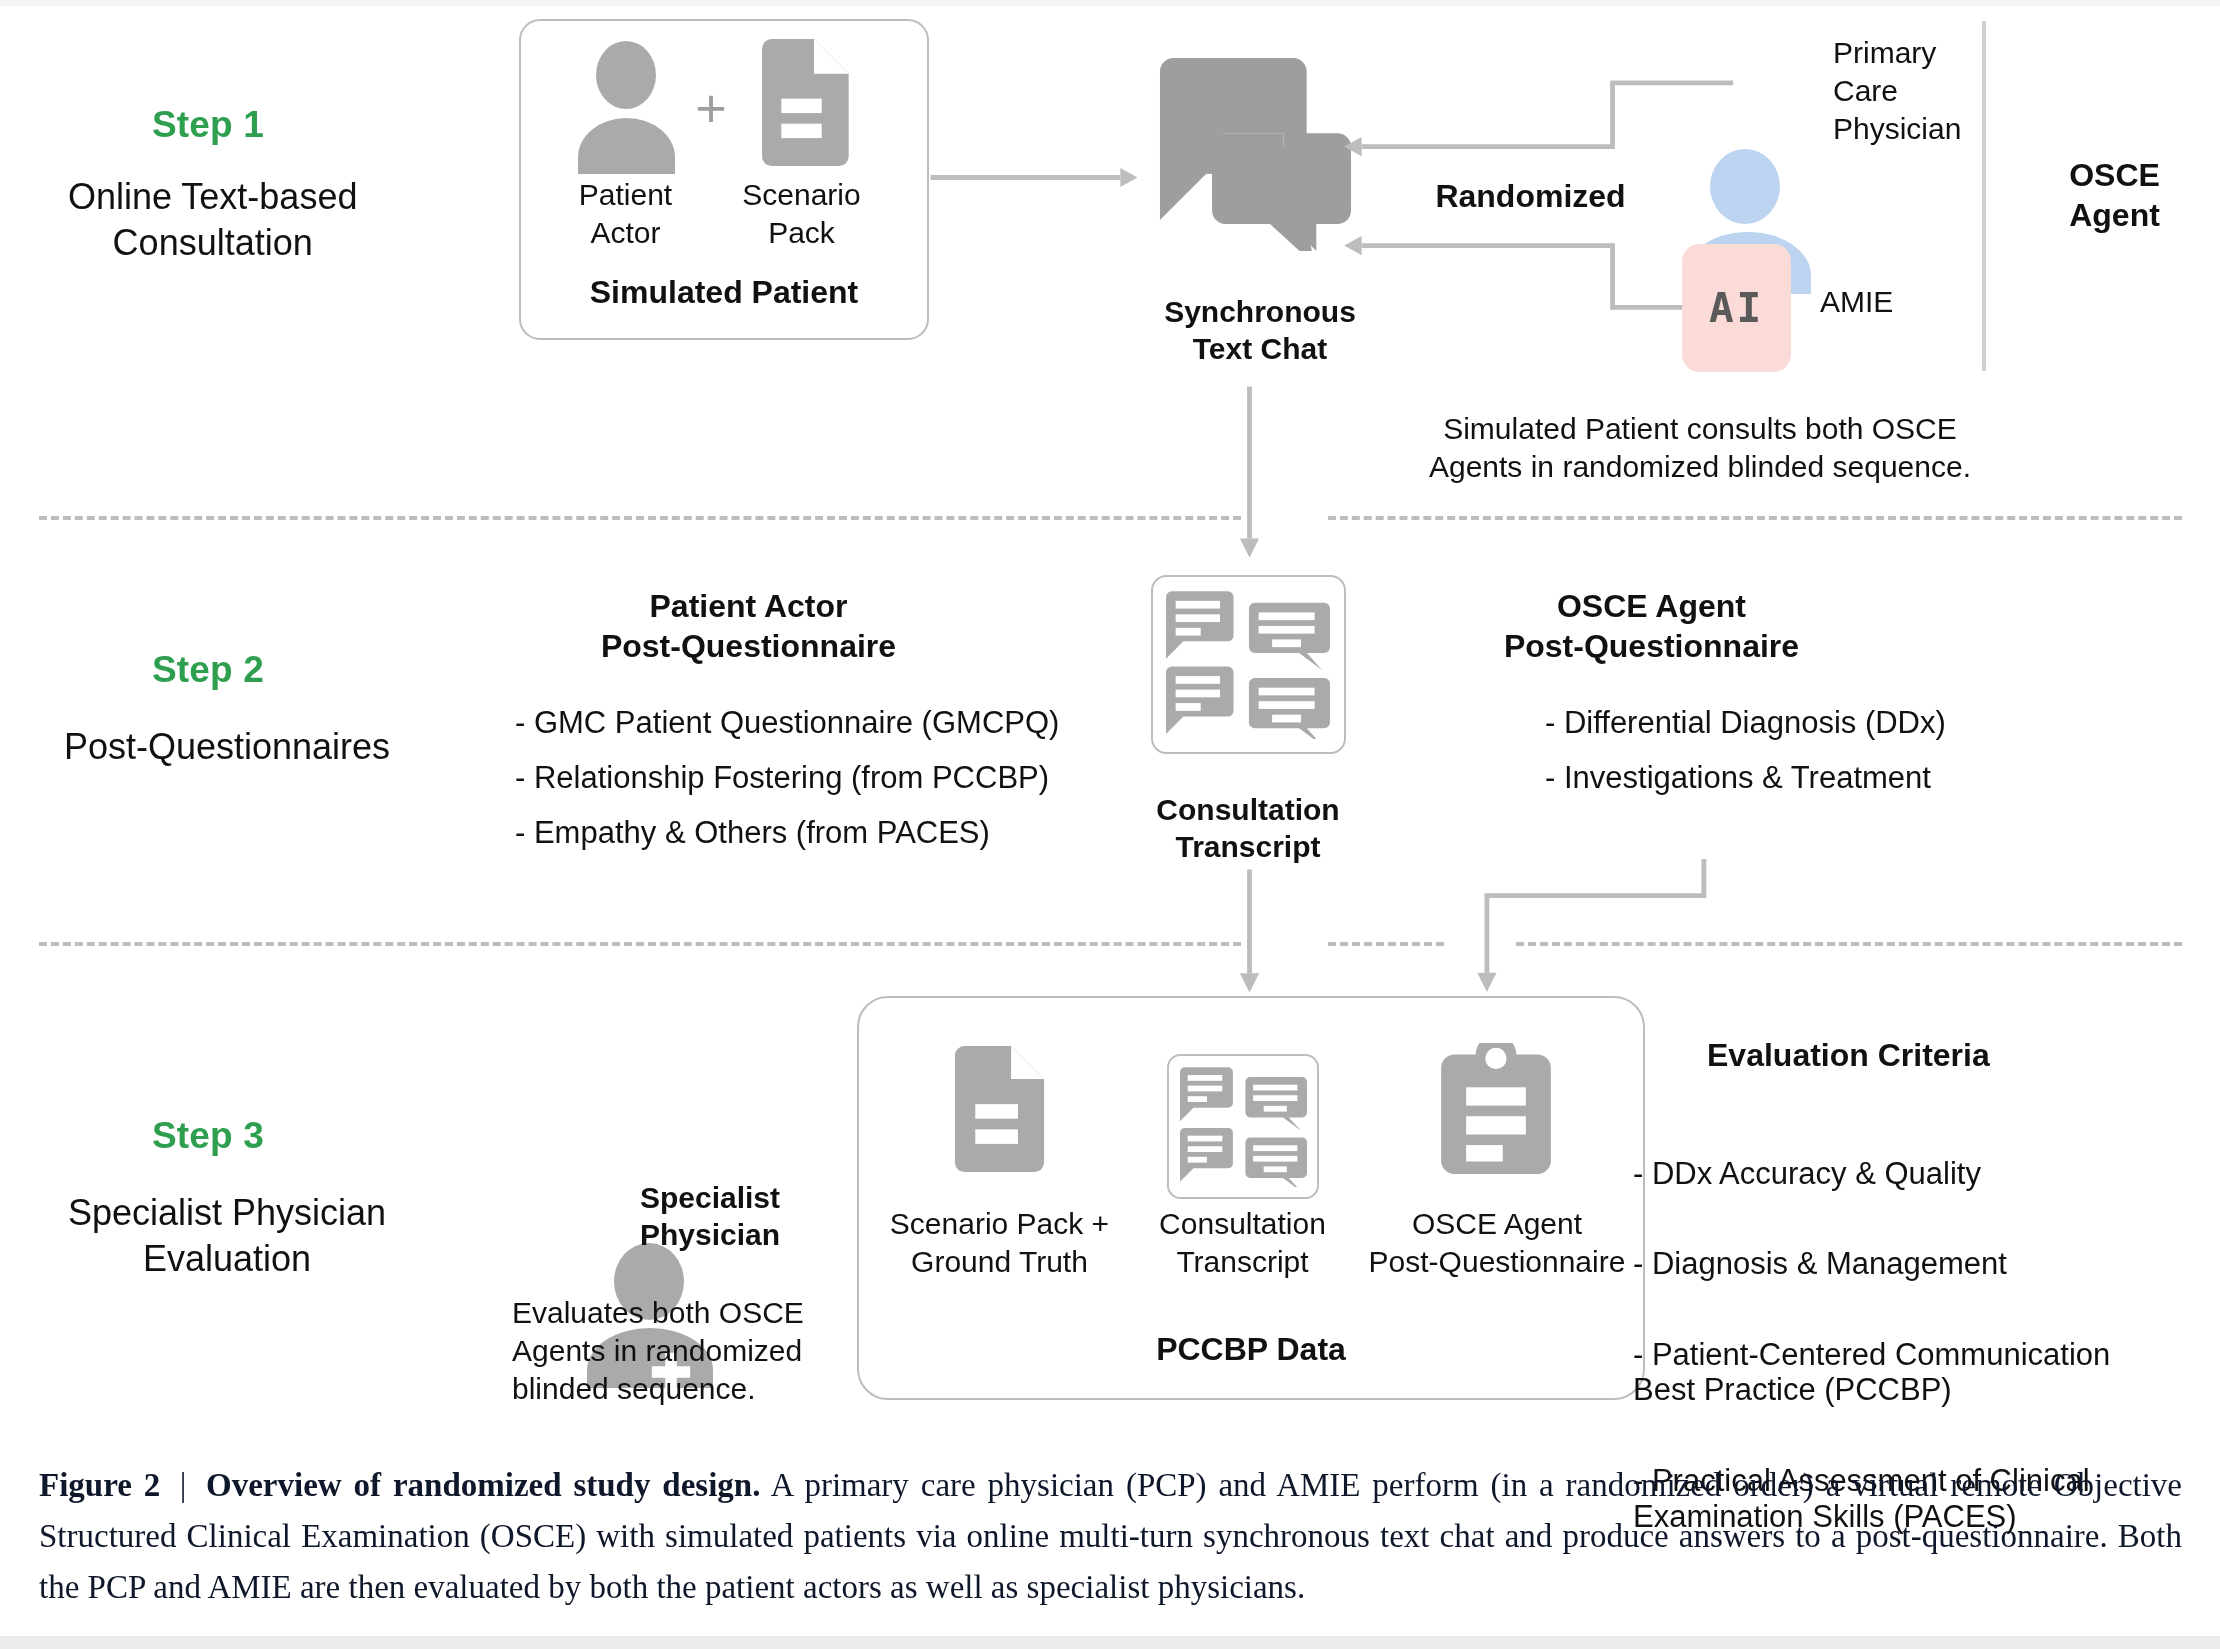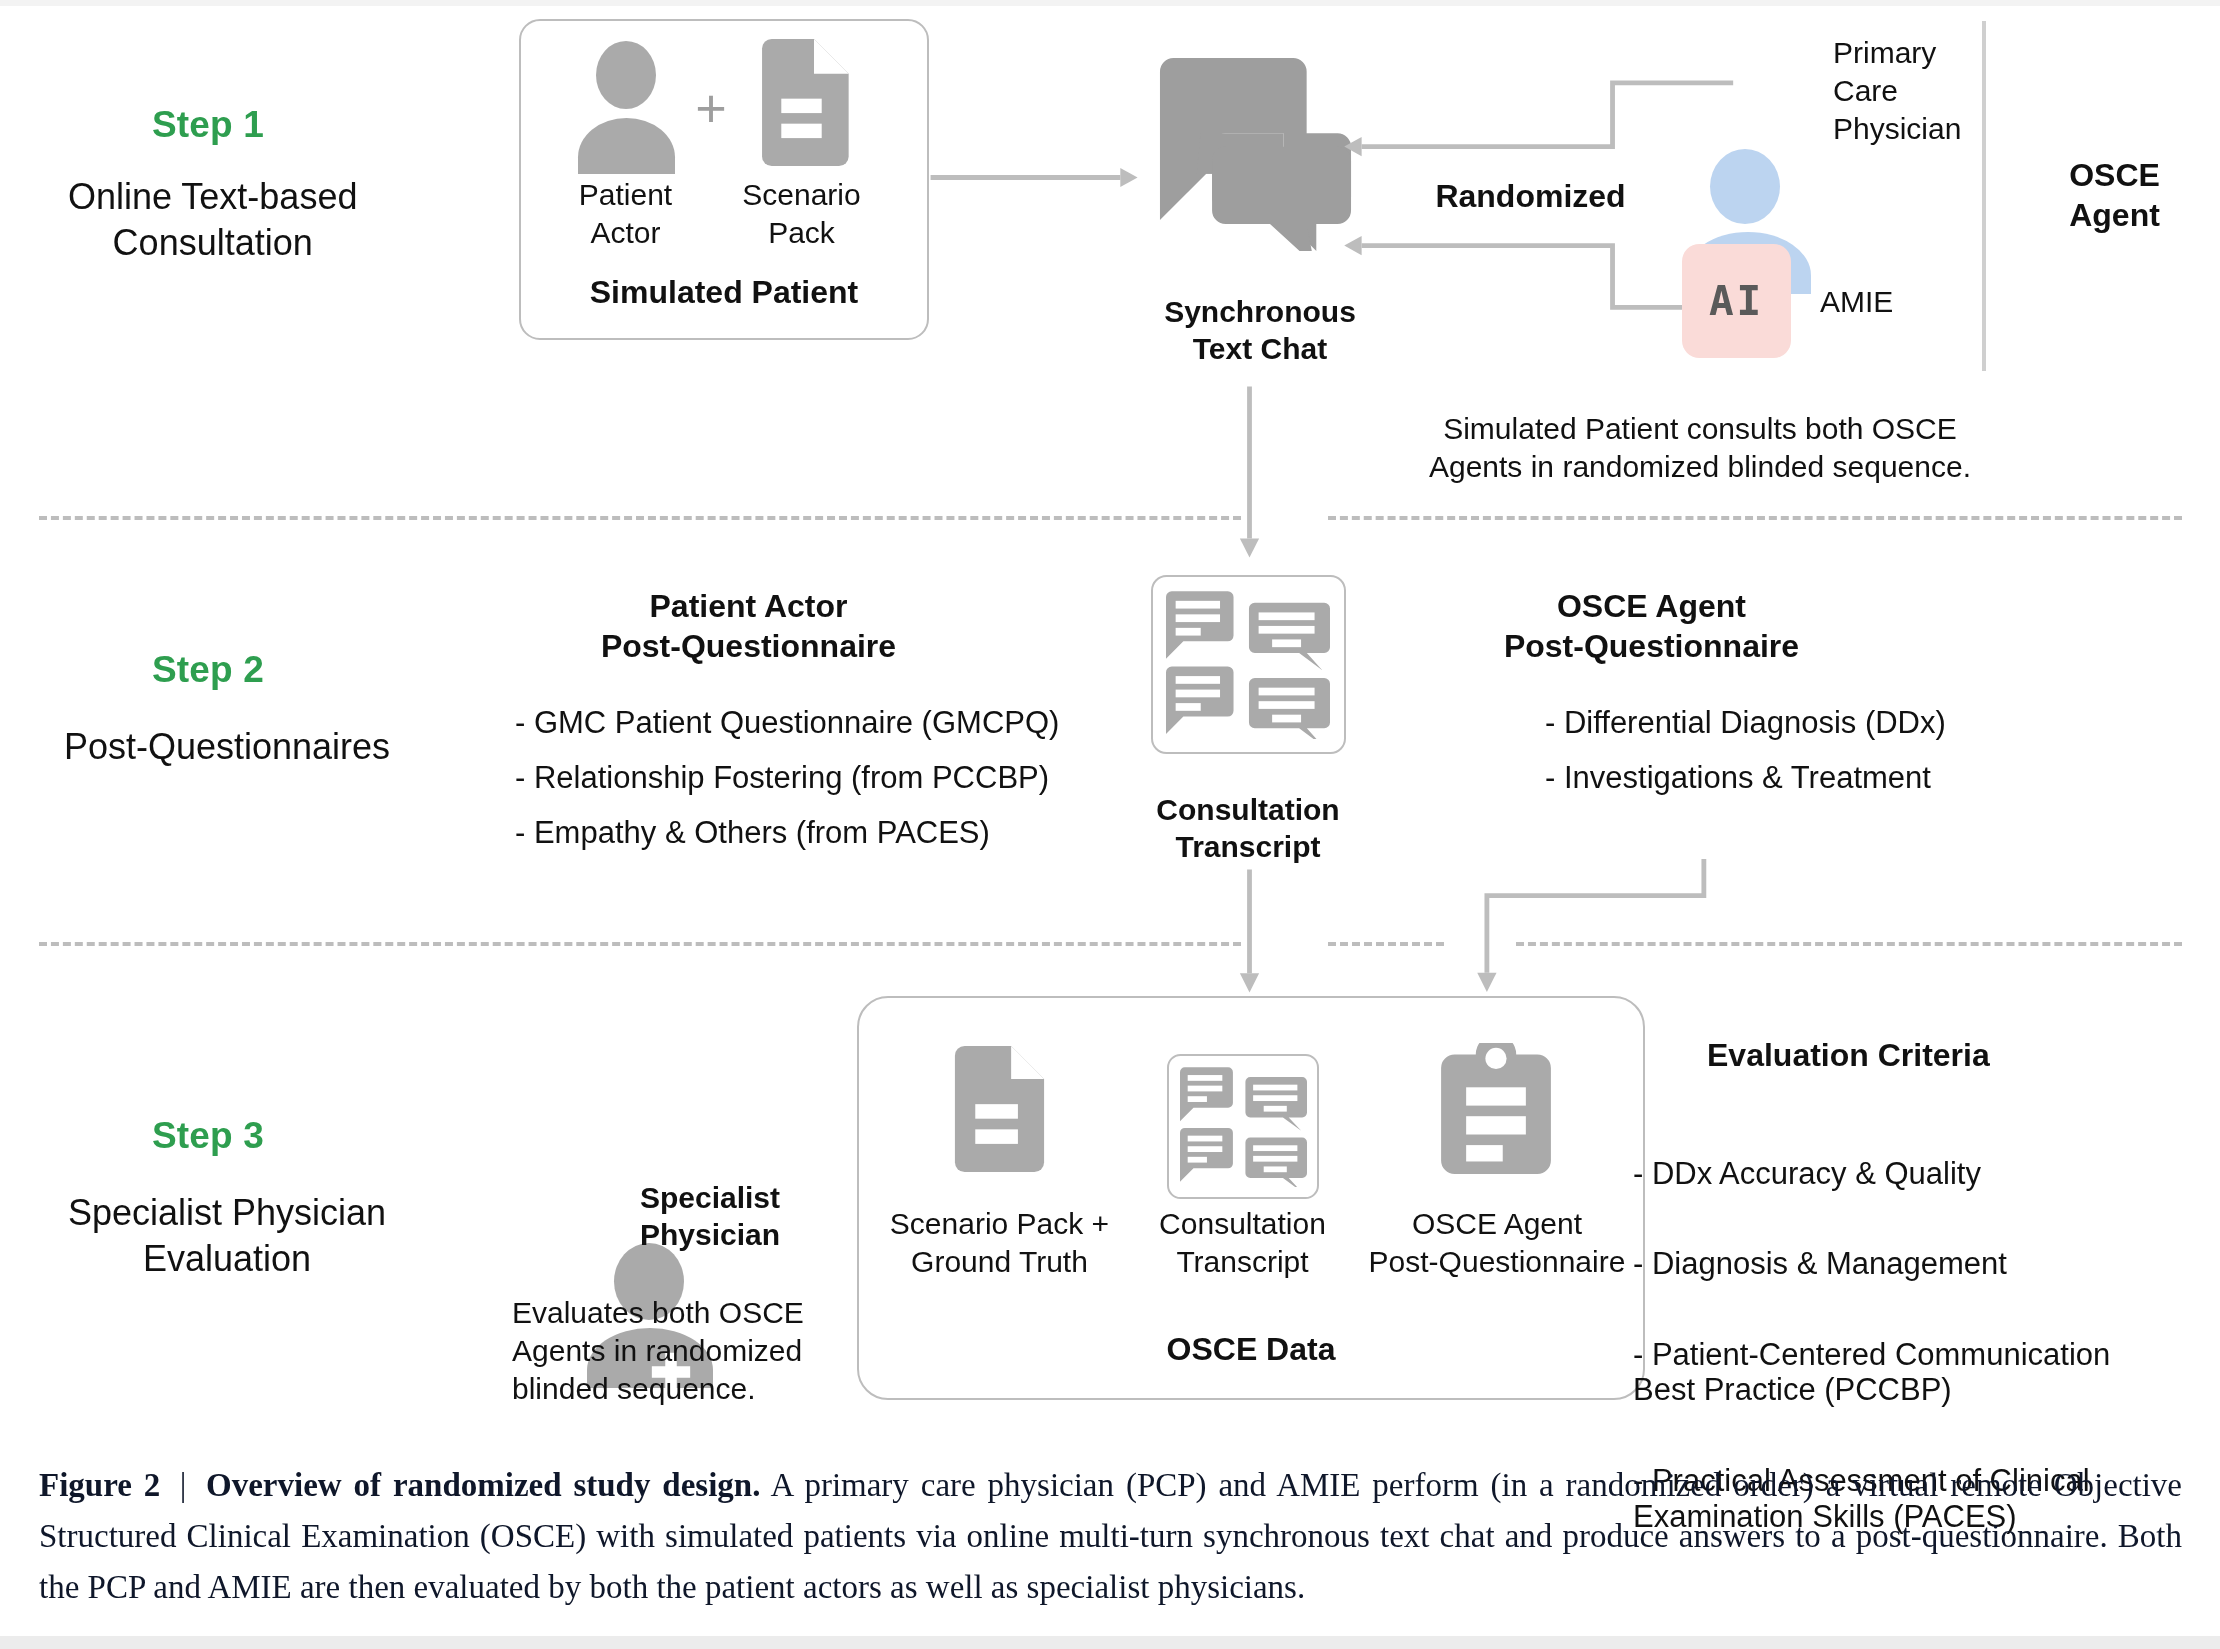--- a/index.html
+++ b/index.html
@@ -210,21 +210,21 @@
   <div class="abs avatar" style="left:1685px; top:23px; width:126px; height:124px;">
     <div class="head blue-fill" style="left:25px; top:0; width:70px; height:75px;"></div>
     <div class="body blue-fill" style="left:0px; top:83px; width:126px; height:62px;"></div>
   </div>
   <div class="abs plain-label" style="left:1833px; top:34px; width:251px;">
     <div>Primary</div>
     <div>Care</div>
     <div>Physician</div>
   </div>
 
-  <div class="abs ai-badge" style="left:1682px; top:244px; width:109px; height:114px;">
+  <div class="abs ai-badge" style="left:1682px; top:244px; width:109px; height:128px;">
     <span>AI</span>
   </div>
   <div class="abs plain-label" style="left:1820px; top:283px; width:193px;">
     <span>AMIE</span>
   </div>
 
   <div class="abs vdivider" style="left:1982px; top:21px; width:3.9px; height:350px;"></div>
   <div class="abs ctr bold-label-lg" style="left:2018px; top:156px; width:193px;">
     <div>OSCE</div>
     <div>Agent</div>
@@ -389,21 +389,21 @@
       <rect x="26" y="76" width="62" height="19" fill="#ffffff"></rect>
       <rect x="26" y="106" width="38" height="17" fill="#ffffff"></rect>
     </svg>
   </div>
   <div class="abs ctr plain-label" style="left:1352px; top:1205px; width:290px;">
     <div>OSCE Agent</div>
     <div>Post-Questionnaire</div>
   </div>
 
   <div class="abs ctr bold-label-lg" style="left:857px; top:1330px; width:788px;">
-    <span>OSCE Data</span>
+    <span>PCCBP Data</span>
   </div>
 
   <div class="abs bold-label-lg" style="left:1707px; top:1036px; width:483px;">
     <span>Evaluation Criteria</span>
   </div>
   <div class="abs bullet-list wrap" style="left:1633px; top:1120px; width:512px; white-space:pre-line;">
     <div>- DDx Accuracy &amp; Quality</div>
     <div>- Diagnosis &amp; Management</div>
     <div style="text-indent:0; padding-left:21px; margin-left:-21px;">- Patient-Centered Communication
 Best Practice (PCCBP)</div>

